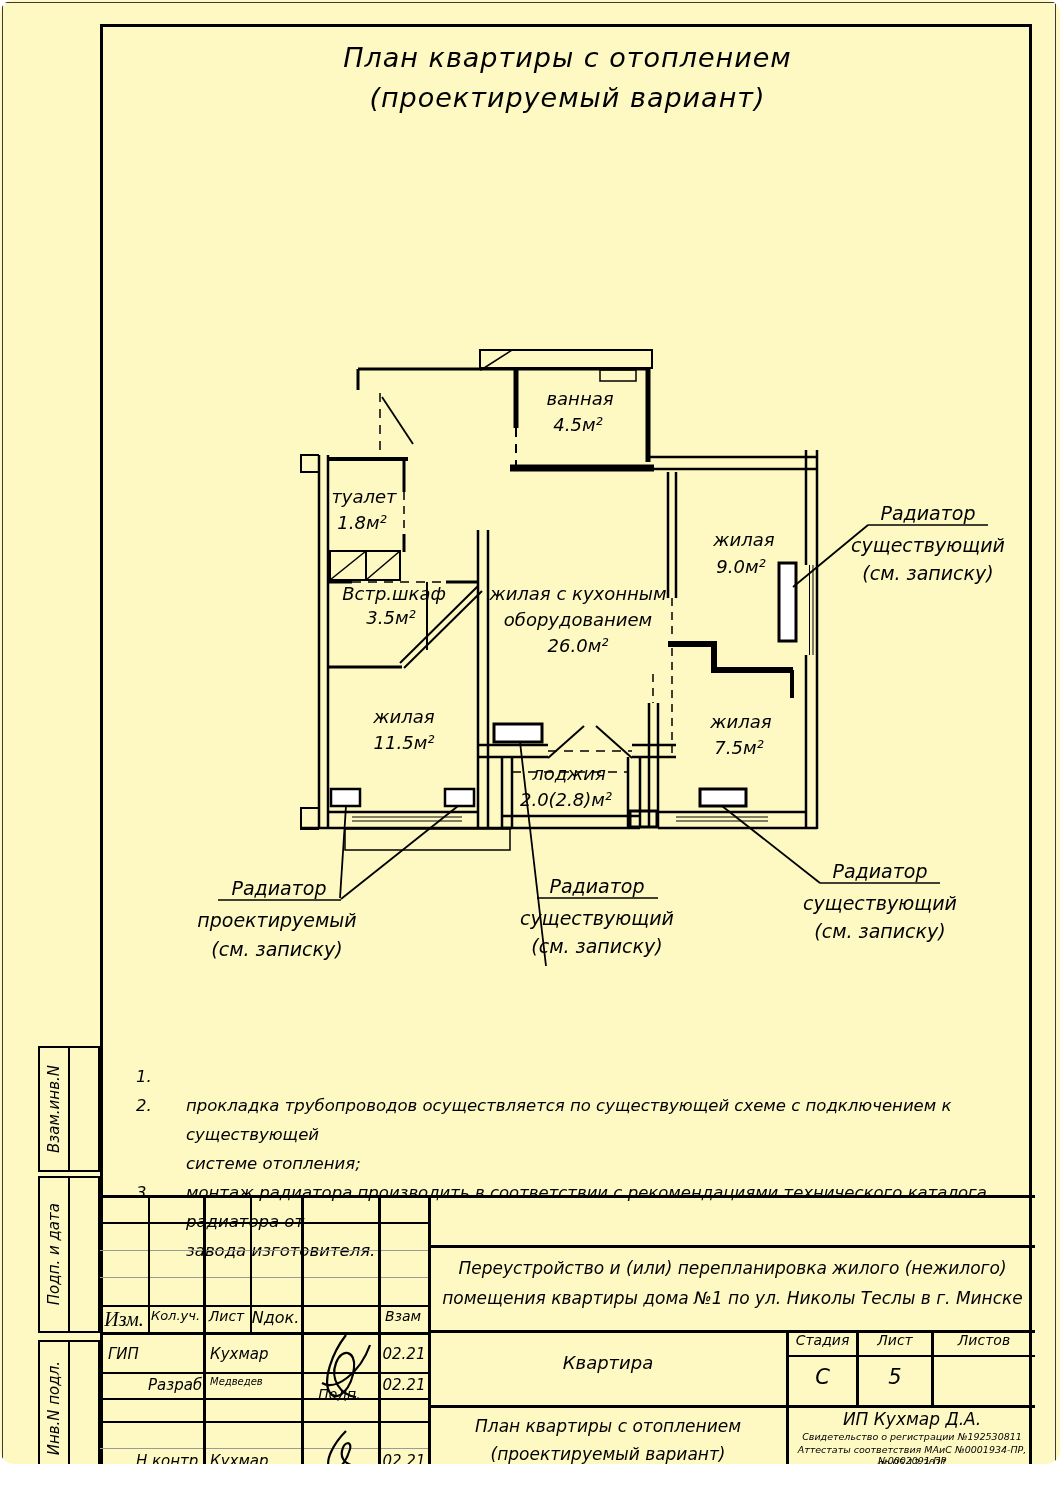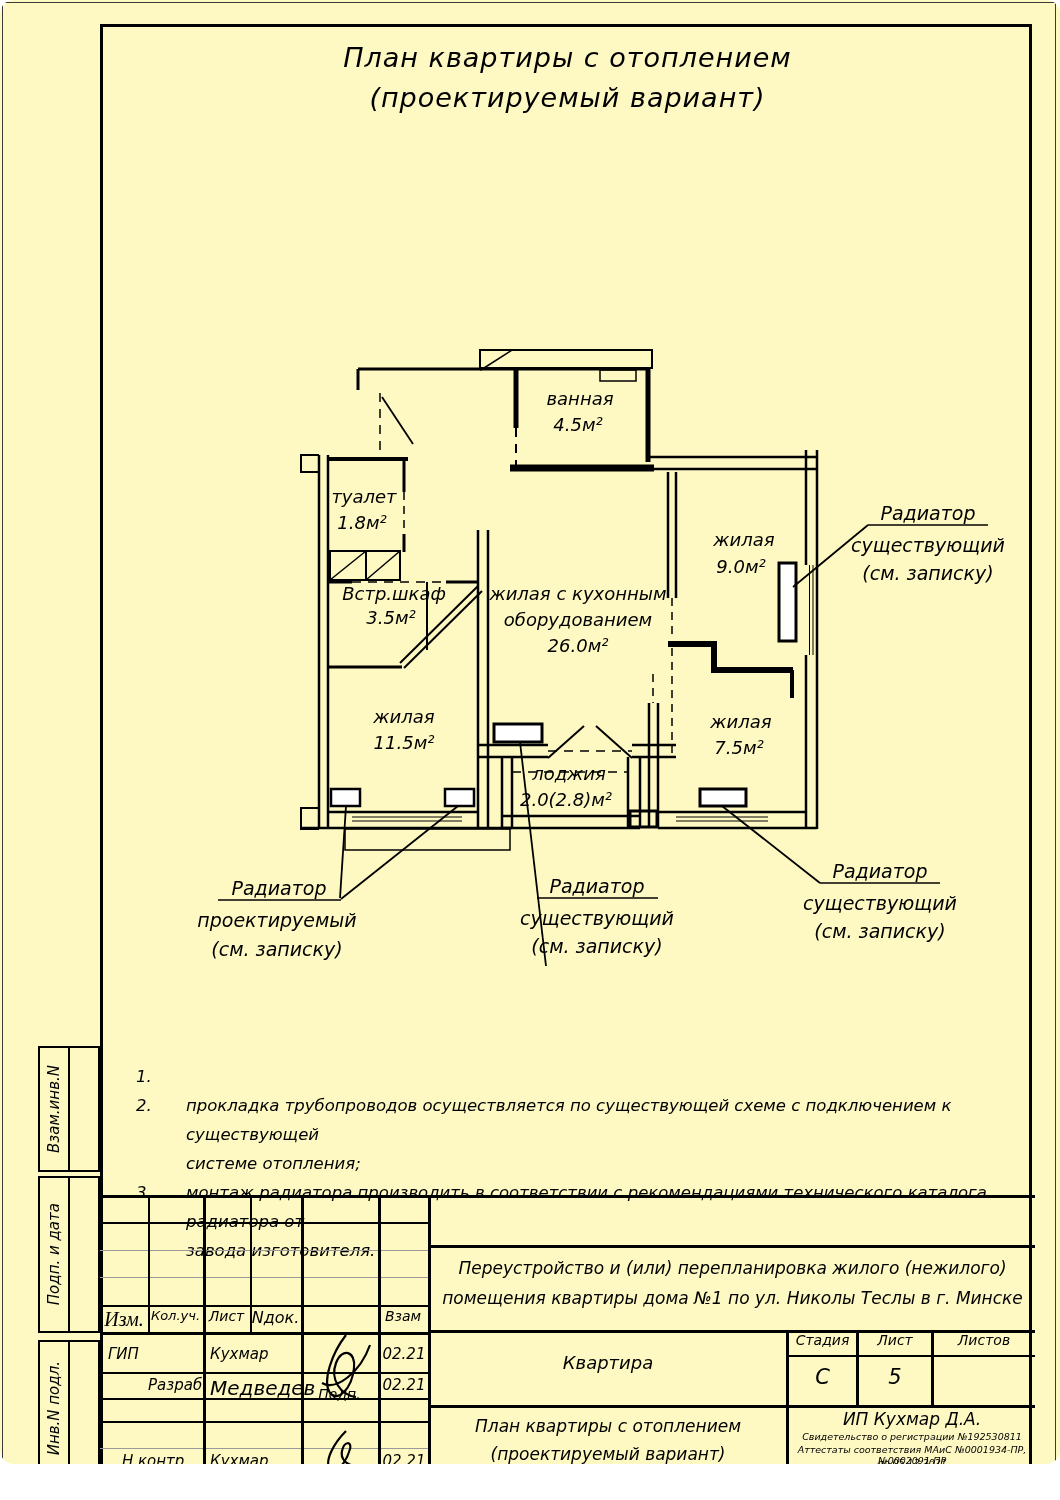--- a/index.html
+++ b/index.html
@@ -254,23 +254,23 @@
   <div class="cellt" style="left:148px;top:1308px;width:55px;font-size:13px;">Кол.уч.</div>
   <div class="cellt" style="left:203px;top:1308px;width:47px;font-size:14px;">Лист</div>
   <div class="cellt" style="left:250px;top:1308px;width:51px;font-size:16px;">Nдок.</div>
   <div class="cellt" style="left:301px;top:1366px;width:77px;font-size:14px;margin-top:20px;">Подп.</div>
   <div class="cellt" style="left:378px;top:1308px;width:50px;font-size:14px;">Взам</div>
 
   <div class="cellt" style="left:108px;top:1345px;width:95px;text-align:left;font-size:15px;">ГИП</div>
   <div class="cellt" style="left:210px;top:1345px;width:95px;text-align:left;font-size:15px;">Кухмар</div>
   <div class="cellt" style="left:380px;top:1345px;width:48px;font-size:15px;">02.21</div>
   <div class="cellt" style="left:108px;top:1376px;width:95px;text-align:left;font-size:15px;margin-left:40px;">Разраб.</div>
-  <div class="cellt" style="left:210px;top:1376px;width:95px;text-align:left;font-size:20px;">Медведев</div>
+  <div class="cellt" style="left:210px;top:1376px;width:95px;text-align:left;font-size:10px;">Медведев</div>
   <div class="cellt" style="left:380px;top:1376px;width:48px;font-size:15px;">02.21</div>
-  <div class="cellt" style="left:108px;top:1452px;width:95px;text-align:center;font-size:15px;text-decoration:underline;">Н.контр.</div>
+  <div class="cellt" style="left:108px;top:1452px;width:95px;text-align:right;font-size:15px;text-decoration:underline;">Н.контр.</div>
   <div class="cellt" style="left:210px;top:1452px;width:95px;text-align:left;font-size:15px;">Кухмар</div>
   <div class="cellt" style="left:380px;top:1452px;width:48px;font-size:15px;">02.21</div>
 
   <svg class="abs" style="left:312px;top:1333px;" width="66" height="70" viewBox="0 0 66 70">
     <path d="M34,2 C20,20 10,48 18,60 C26,70 40,55 42,35 C44,18 30,14 24,30 C18,46 28,62 44,64 M10,50 C24,58 48,40 58,12" stroke="#000" stroke-width="2.2" fill="none"></path>
   </svg>
   <svg class="abs" style="left:316px;top:1427px;" width="56" height="46" viewBox="0 0 56 46">
     <path d="M30,4 C18,16 8,34 14,42 C20,48 30,36 34,22 C36,14 28,14 26,24 C24,34 34,42 50,38" stroke="#000" stroke-width="2.2" fill="none"></path>
   </svg>
 

